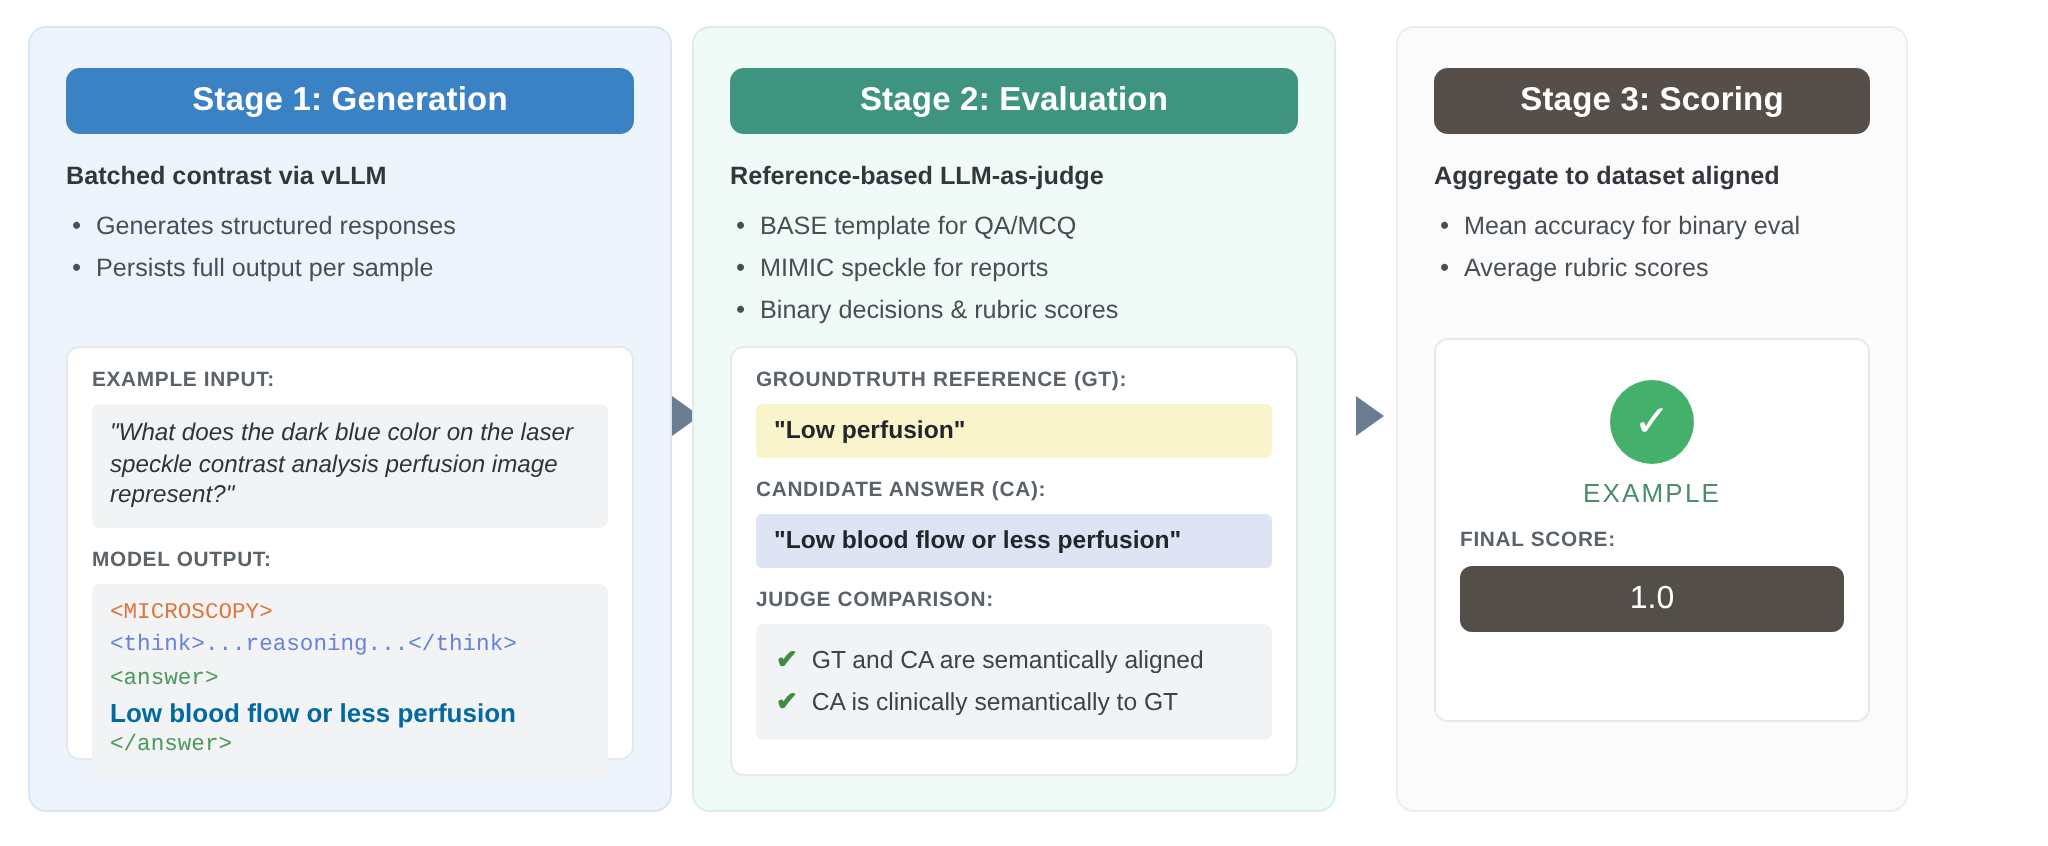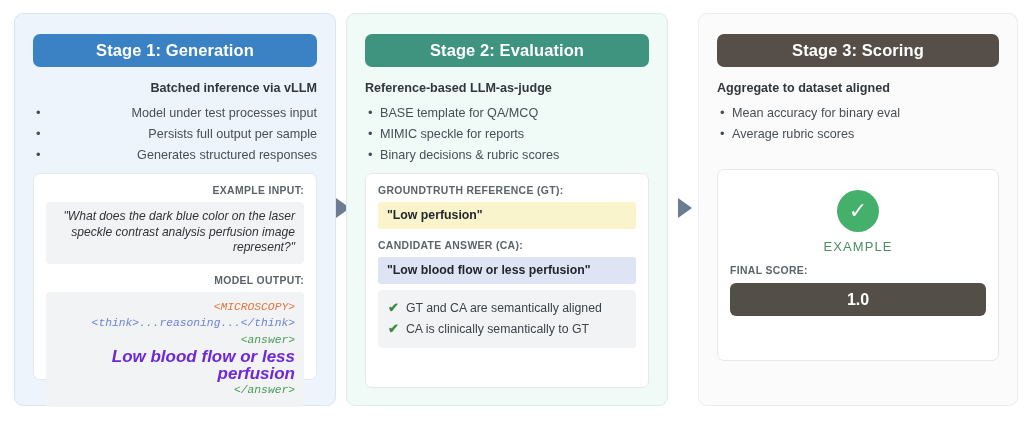--- a/index.html
+++ b/index.html
@@ -22,29 +22,28 @@
     position: absolute;
     top: 13px;
     height: 393px;
     border-radius: 9px;
     padding: 20px 18px 0 18px;
   }
   .panel-1 {
     left: 14px;  width: 322px;
     background: #eef4fb;
     border: 1px solid #d8e6f4;
-    text-align: right;
   }
   .panel-2 {
     left: 346px; width: 322px;
     background: #f0faf6;
     border: 1px solid #d9efe6;
   }
   .panel-3 {
-    left: 698px; width: 320px;
+    left: 698px; width: 256px;
     background: #fbfbfb;
     border: 1px solid #ededed;
   }
 
   
   .stage-header {
     height: 33px;
     border-radius: 7px;
     display: flex;
     align-items: center;
@@ -119,30 +118,29 @@
     line-height: 15.5px;
   }
   .code-box {
     margin-top: 6px;
     background: #f2f3f4;
     border-radius: 4px;
     padding: 7px 9px 8px 9px;
     font-family: "Liberation Mono", "DejaVu Sans Mono", monospace;
     font-size: 11.3px;
     line-height: 16.5px;
-    font-style: italic;
   }
   .tok-micro  { color: #e0763c; }
   .tok-think  { color: #6b83d6; }
   .tok-ans    { color: #4c9a5a; }
   .code-answer {
     font-family: "Liberation Sans", sans-serif;
-    font-size: 17px;
-    font-weight: bold;
-    color: #6d28d9;
+    font-size: 13px;
+    font-weight: bold;
+    color: #0369a1;
     line-height: 17px;
   }
   .mt10 { margin-top: 11px; }
 
   
   .gt-box {
     margin-top: 6px;
     background: #faf4cd;
     border-radius: 3px;
     padding: 6px 9px 7px 9px;
@@ -208,21 +206,21 @@
   .score-bar {
     margin-top: 7px;
     height: 33px;
     background: #544e48;
     border-radius: 6px;
     display: flex;
     align-items: center;
     justify-content: center;
     color: #ffffff;
     font-size: 16px;
-    font-weight: bold;
+    font-weight: normal;
   }
 
   
   .arrow {
     position: absolute;
     top: 198px;
     width: 0; height: 0;
     border-top: 10px solid transparent;
     border-bottom: 10px solid transparent;
     border-left: 14px solid #6b7d92;
@@ -230,25 +228,24 @@
   .arrow-1 { left: 336px; }
   .arrow-2 { left: 678px; }
 </style>
 </head>
 <body>
 
 <div class="canvas">
 
   <div class="panel panel-1">
     <div class="stage-header hdr-1">Stage 1: Generation</div>
-    <div class="subtitle">Batched inference via vLLM</div>
+    <div class="subtitle">Batched contrast via vLLM</div>
     <ul class="bullets">
-      <li>Model under test processes input</li>
+      <li>Generates structured responses</li>
       <li>Persists full output per sample</li>
-      <li>Generates structured responses</li>
     </ul>
 
     <div class="card card-1">
       <div class="card-label">EXAMPLE INPUT:</div>
       <div class="quote-box">"What does the dark blue color on the laser speckle contrast analysis perfusion image represent?"</div>
 
       <div class="card-label mt10">MODEL OUTPUT:</div>
       <div class="code-box">
         <div class="tok-micro">&lt;MICROSCOPY&gt;</div>
         <div class="tok-think">&lt;think&gt;...reasoning...&lt;/think&gt;</div>
@@ -270,20 +267,21 @@
       <li>Binary decisions &amp; rubric scores</li>
     </ul>
 
     <div class="card card-2">
       <div class="card-label">GROUNDTRUTH REFERENCE (GT):</div>
       <div class="gt-box">"Low perfusion"</div>
 
       <div class="card-label mt10">CANDIDATE ANSWER (CA):</div>
       <div class="ca-box">"Low blood flow or less perfusion"</div>
 
+      <div class="card-label mt10">JUDGE COMPARISON:</div>
       <div class="judge-box">
         <div class="judge-row">
           <span class="check">✔</span>
           <span>GT and CA are semantically aligned</span>
         </div>
         <div class="judge-row">
           <span class="check">✔</span>
           <span>CA is clinically semantically to GT</span>
         </div>
       </div>

